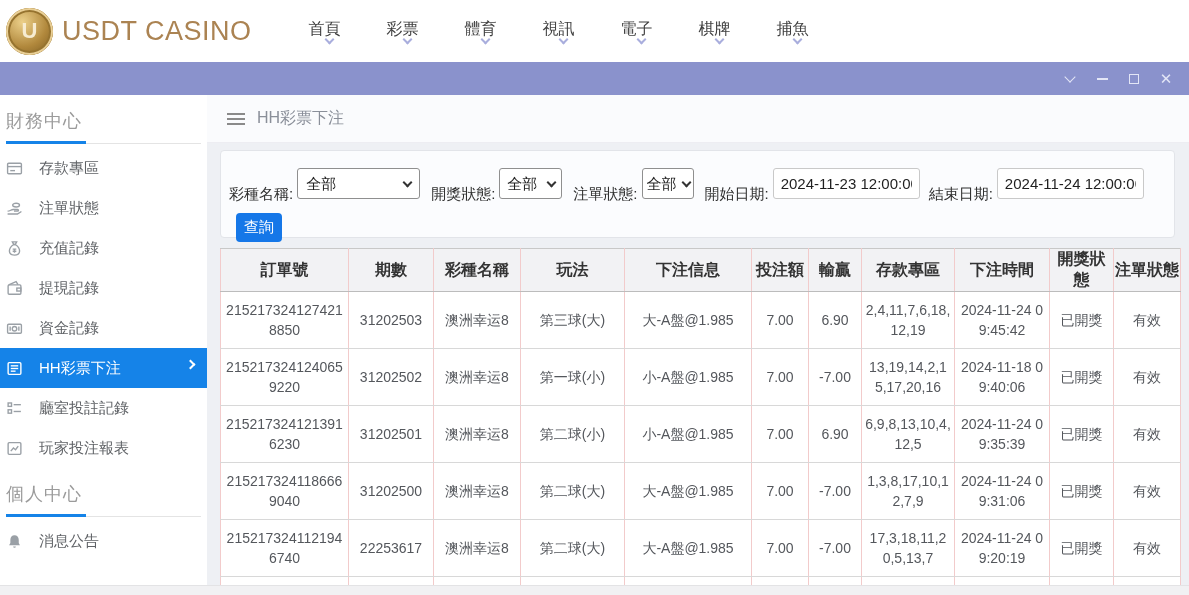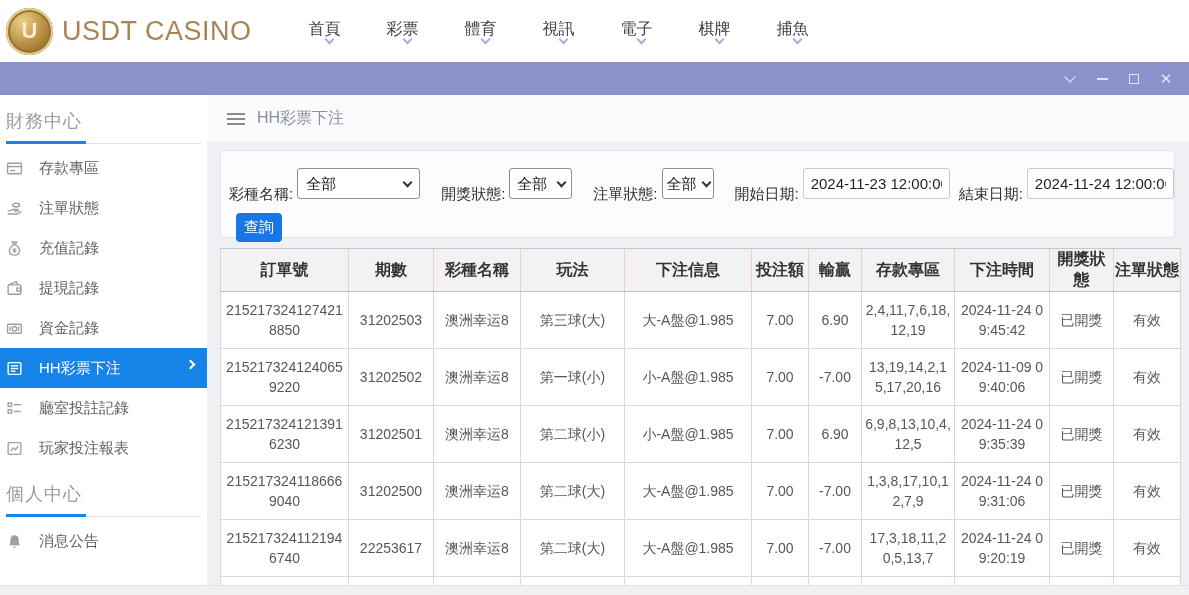--- a/index.html
+++ b/index.html
@@ -57,21 +57,21 @@
   .side-item.active .arrow { position:absolute; right:13px; top:13px; width:7px; height:7px; border-right:2px solid #fff; border-top:2px solid #fff; transform:rotate(45deg); }
 
   
   .main { flex:1; display:flex; flex-direction:column; min-width:0; }
   .breadcrumb { height:48px; background:#fafbfd; border-bottom:1px solid #ededf2; display:flex; align-items:center; padding-left:20px; color:#8a8f99; font-size:16px; flex-shrink:0; }
   .hamburger { width:18px; height:2px; background:#8a8a8a; box-shadow:0 5px 0 #8a8a8a, 0 10px 0 #8a8a8a; margin:-10px 12px 0 0; cursor:pointer; }
 
   .filter-card { margin:7px 14px 0 13px; height:88px; background:#fbfcfe; border:1px solid #e2e4e9; border-radius:4px; padding:12px 8px; flex-shrink:0; }
   .filter-row { display:flex; align-items:center; font-size:15px; color:#2f2f2f; white-space:nowrap; }
   .filter-row label { margin-right:4px;margin-top:22px; }
-  .sel-wrap { position:relative; margin-right:21px; }
+  .sel-wrap { position:relative; margin-right:11px; }
   .sel-wrap select {
     appearance:none; -webkit-appearance:none; -moz-appearance:none;
     height:31px; border:1px solid #8f8f8f; border-radius:3px; background:#fff;
     font-size:15px; color:#1f1f1f; font-family:"Liberation Sans",sans-serif;
   }
   .sel-arrow { position:absolute; width:7px; height:7px; border-right:2px solid #333; border-bottom:2px solid #333; transform:rotate(45deg); top:11px; pointer-events:none; }
   .sel-lottery select { width:123px; padding:0 24px 0 8px; }
   .sel-lottery .sel-arrow { right:9px; }
   .sel-draw select { width:63px; padding:0 20px 0 7px; }
   .sel-draw .sel-arrow { right:7px; }
@@ -341,21 +341,21 @@
             </tr>
             <tr>
               <td>2152173241240659220</td>
               <td>31202502</td>
               <td>澳洲幸运8</td>
               <td>第一球(小)</td>
               <td>小-A盤@1.985</td>
               <td>7.00</td>
               <td>-7.00</td>
               <td>13,19,14,2,15,17,20,16</td>
-              <td>2024-11-09 09:40:06</td>
+              <td>2024-11-18 09:40:06</td>
               <td>已開獎</td>
               <td>有效</td>
             </tr>
             <tr>
               <td>2152173241213916230</td>
               <td>31202501</td>
               <td>澳洲幸运8</td>
               <td>第二球(小)</td>
               <td>小-A盤@1.985</td>
               <td>7.00</td>

